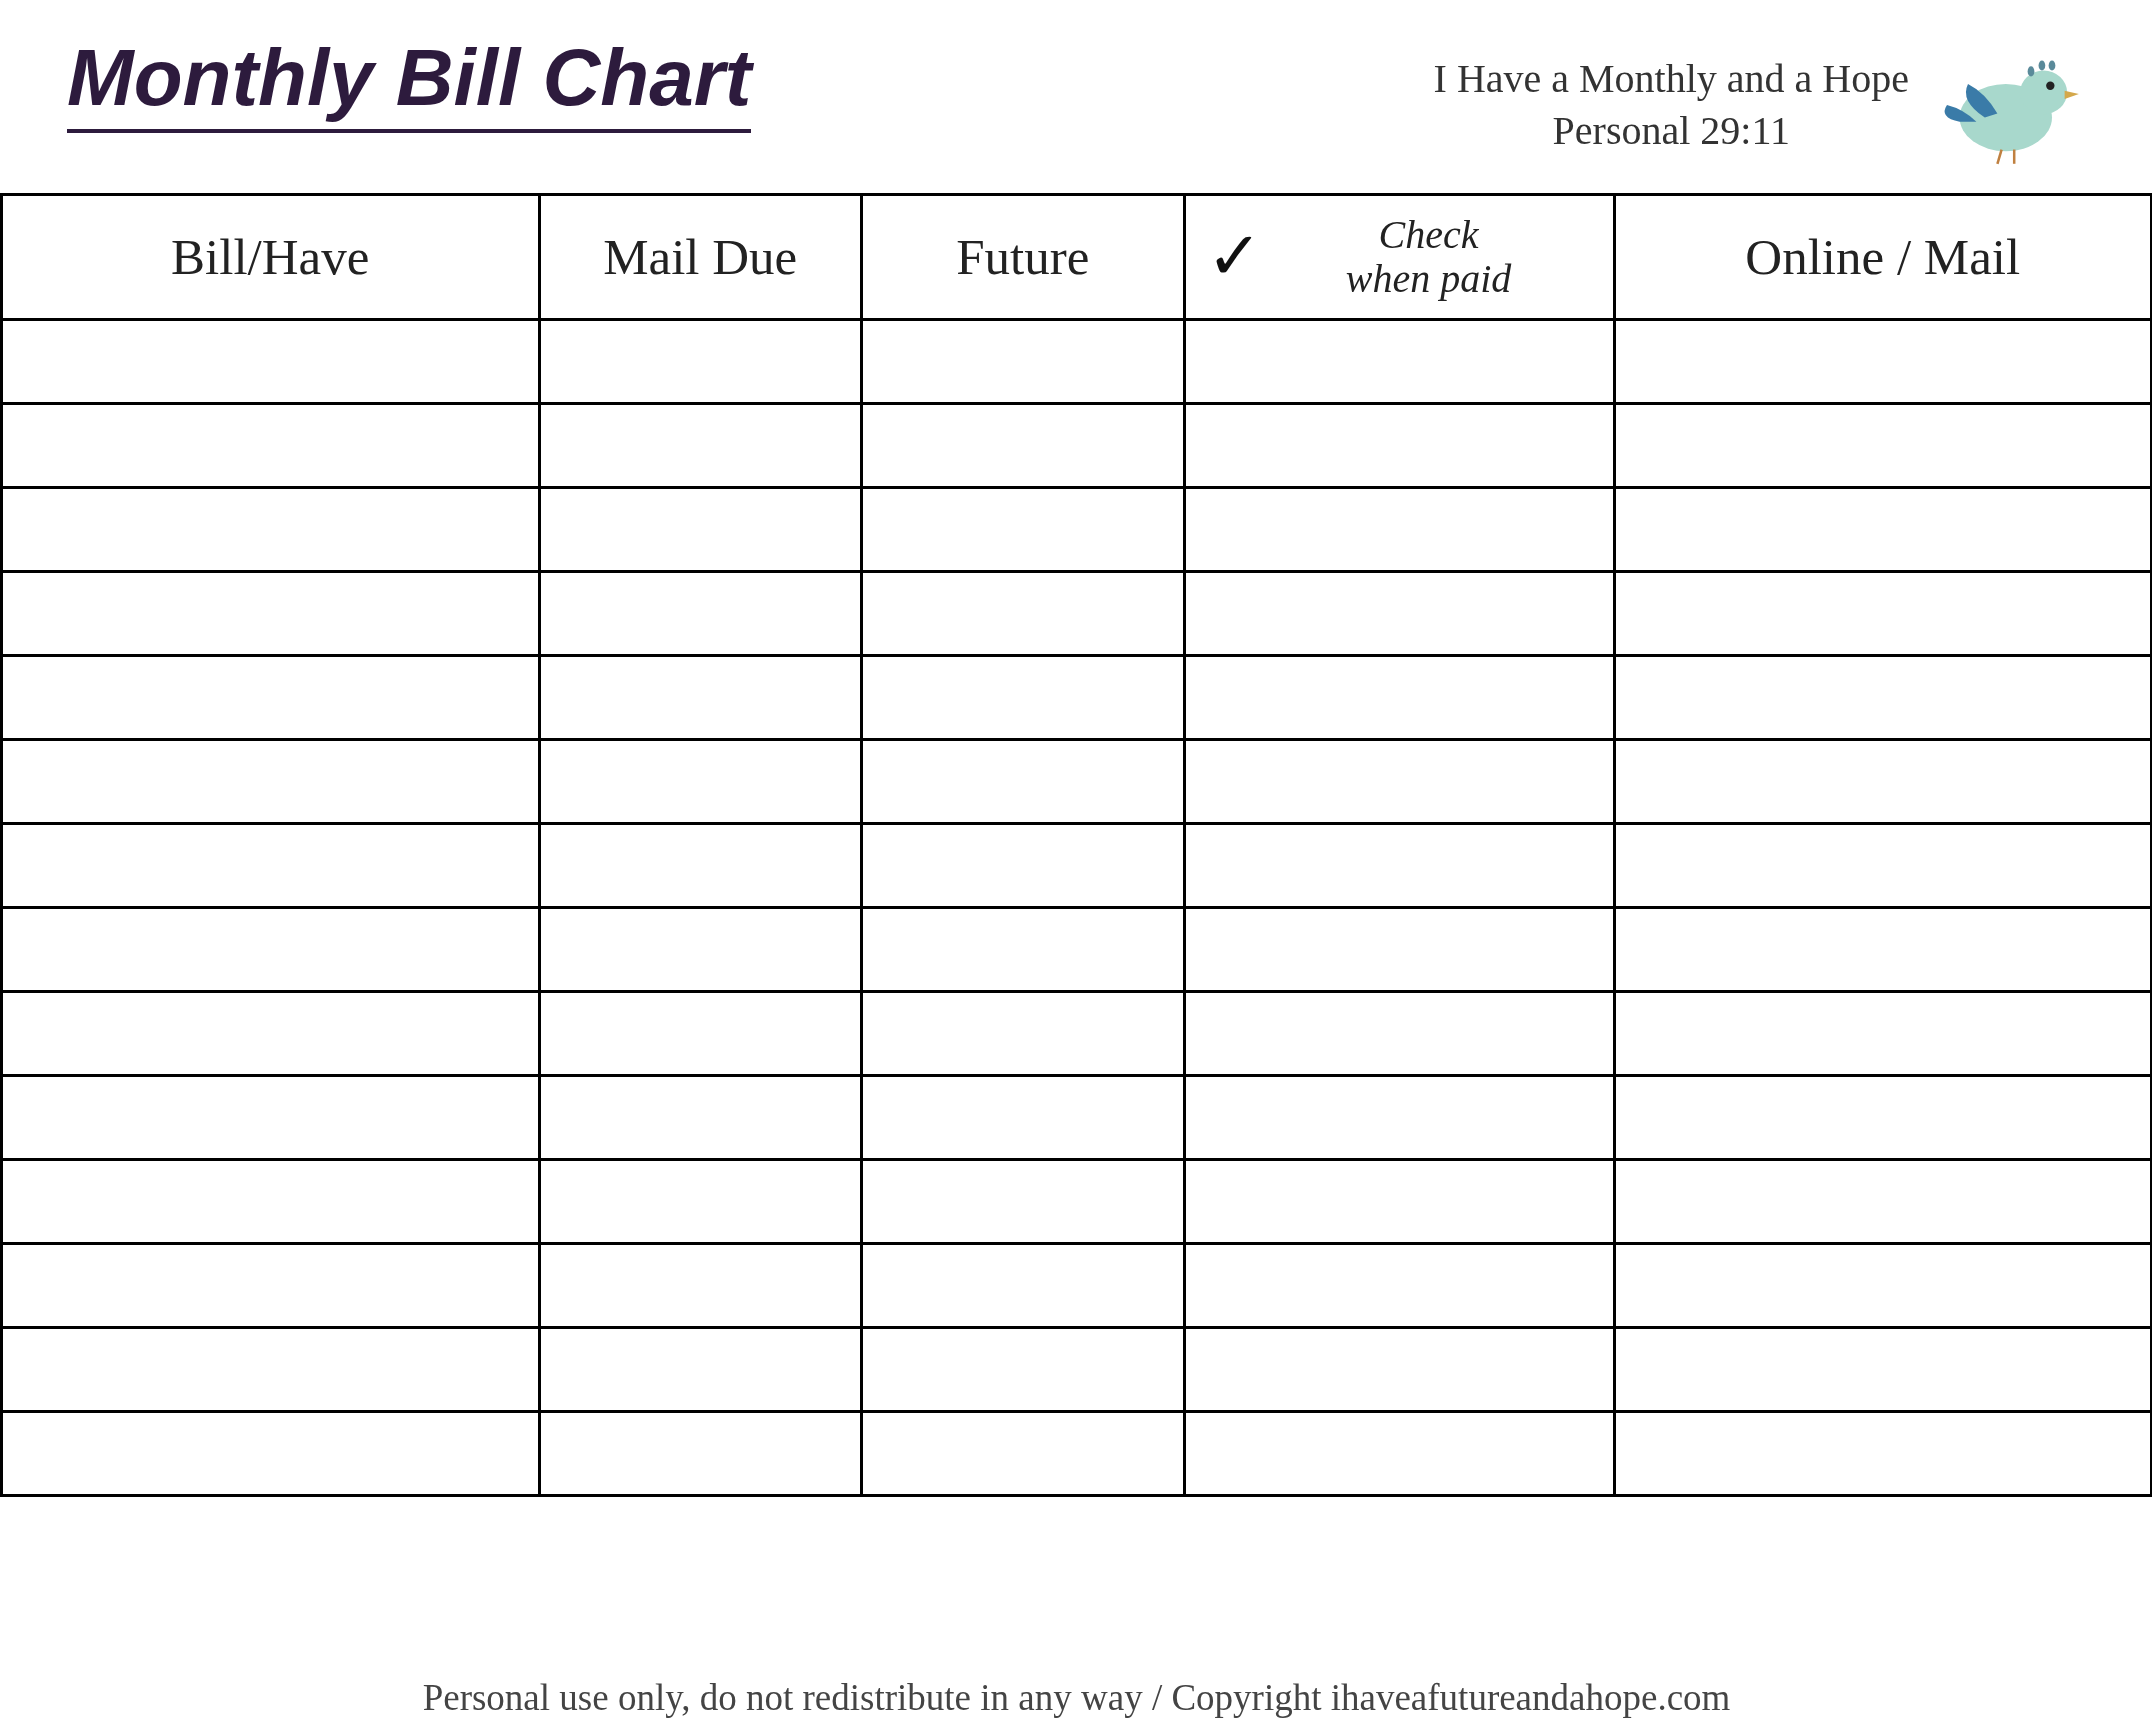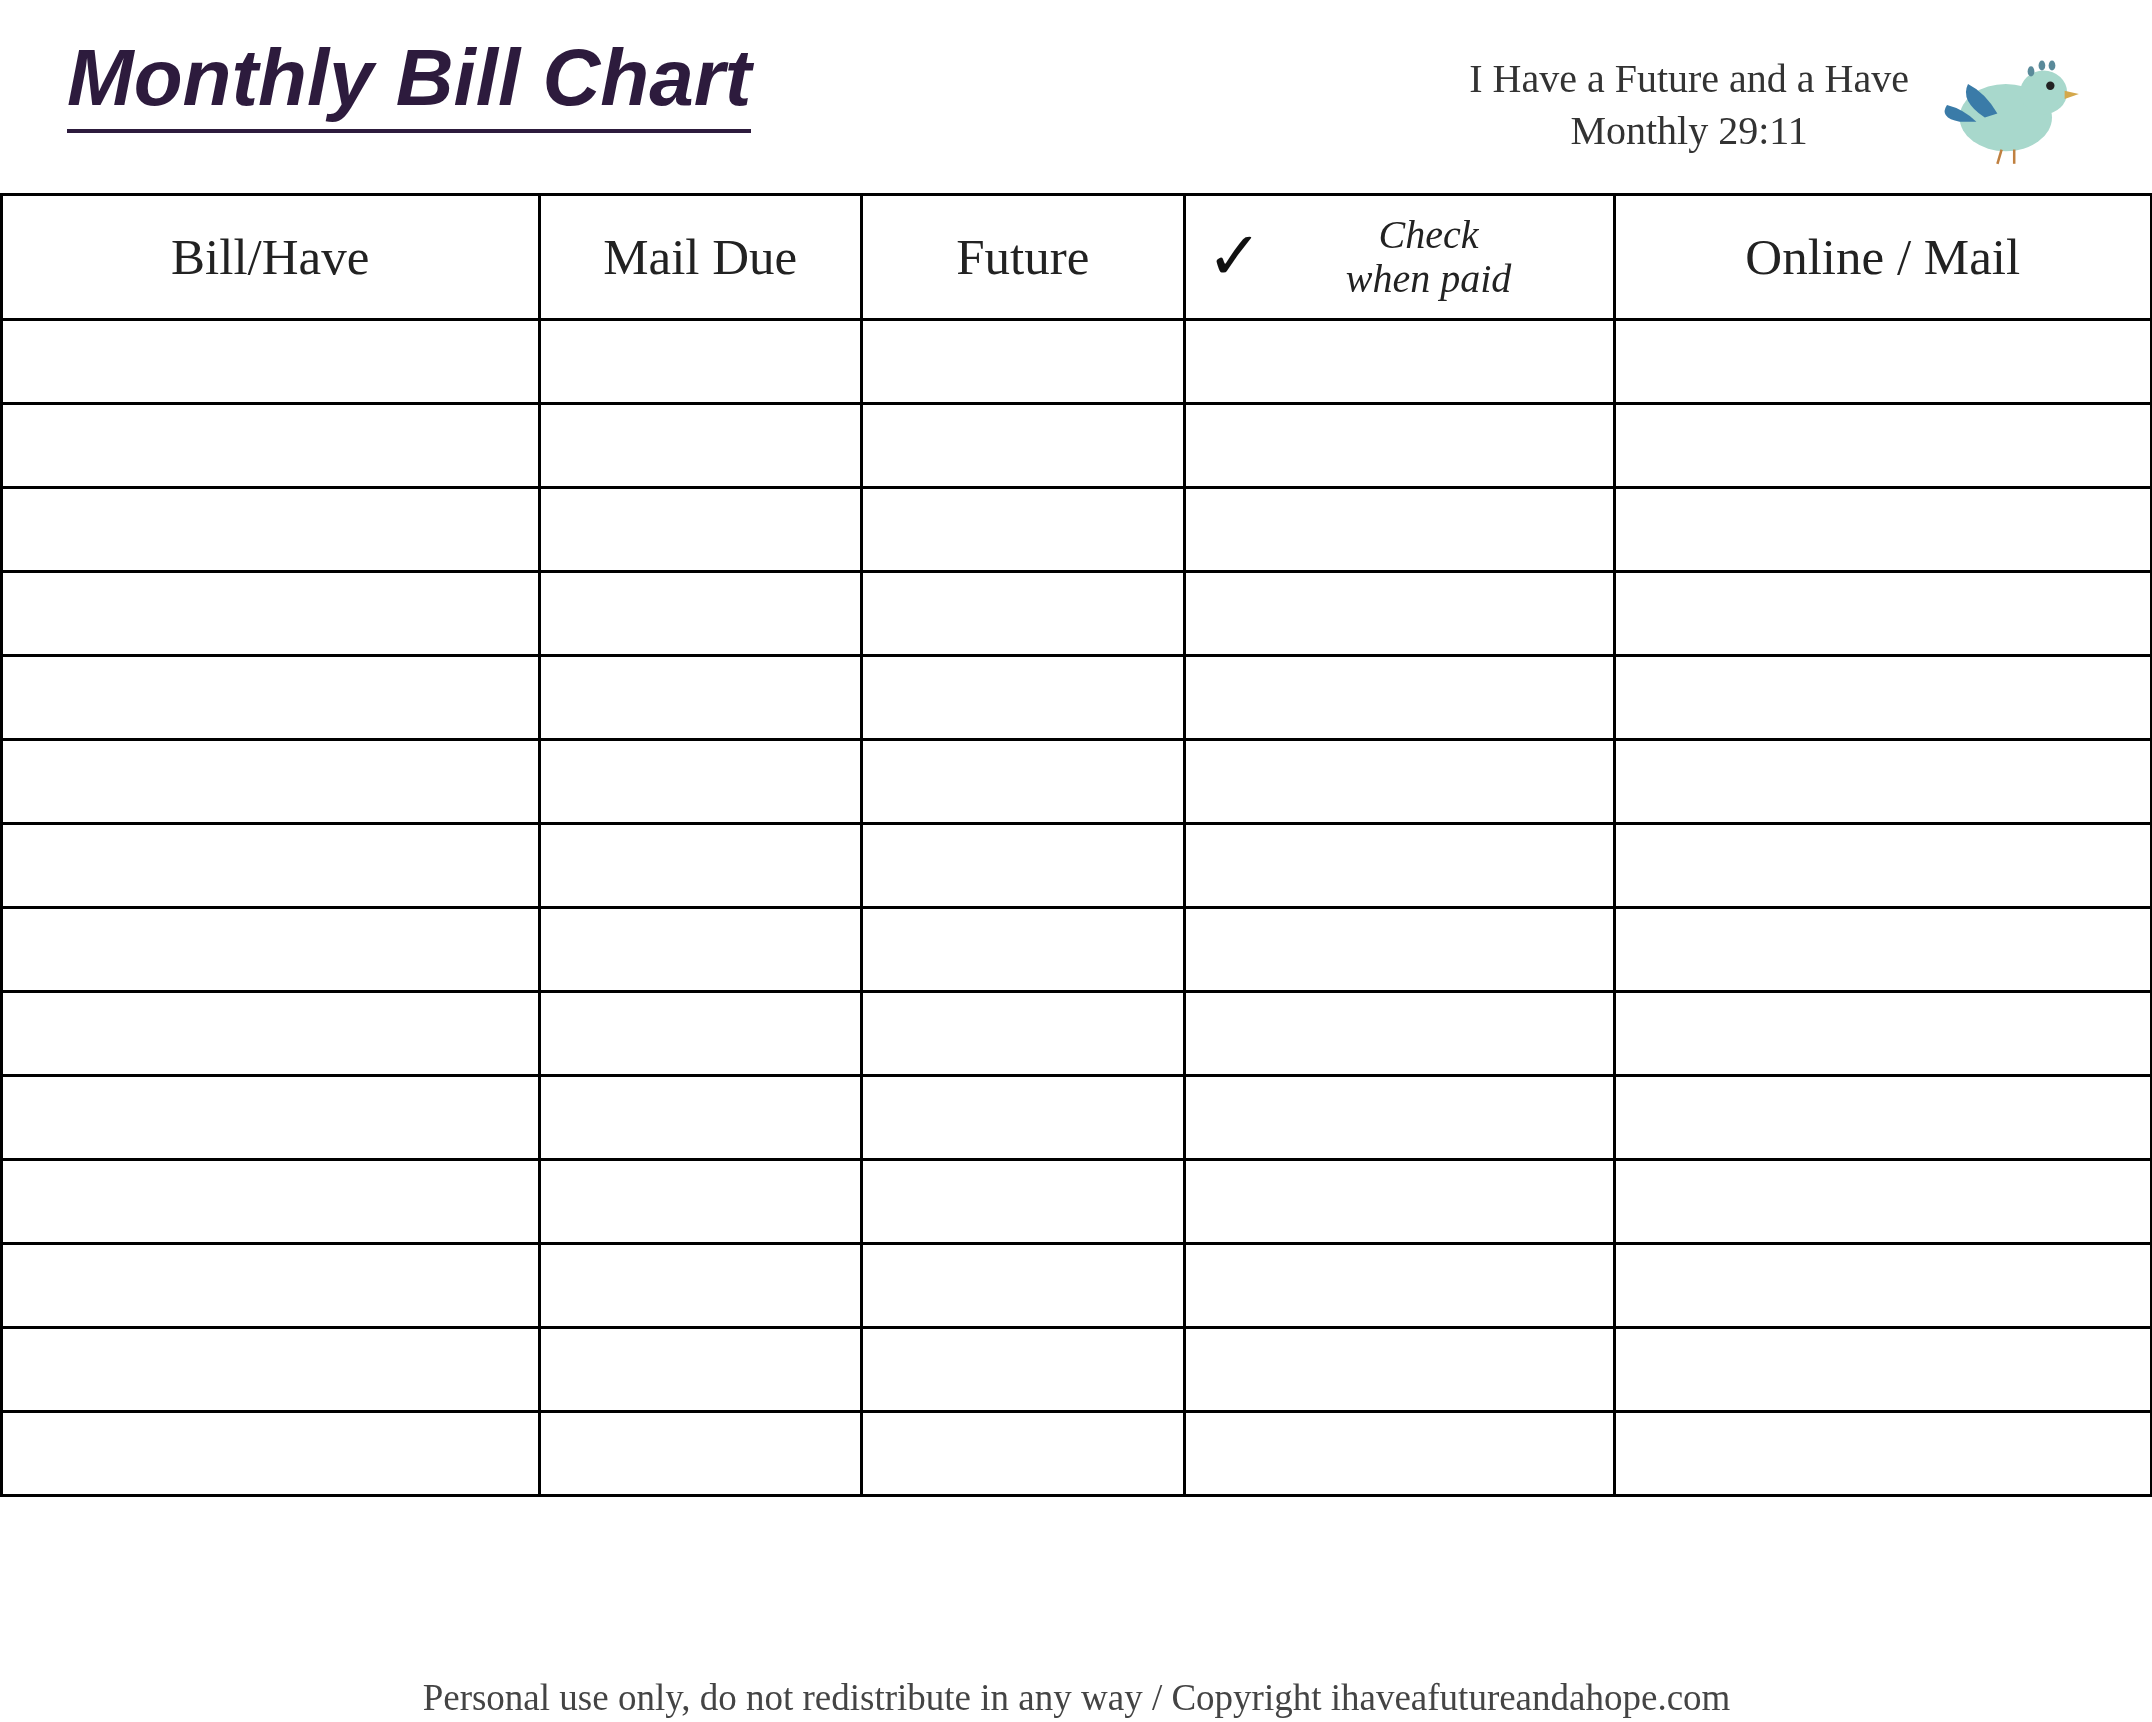--- a/index.html
+++ b/index.html
@@ -93,22 +93,22 @@
       color: #444;
     }
   </style>
 </head>
 <body>
 
 <div class="header">
   <h1 class="title">Monthly Bill Chart</h1>
   <div class="verse-block">
     <div class="verse-text">
-      <div>I Have a Future and a Have</div>
-      <div>Monthly 29:11</div>
+      <div>I Have a Monthly and a Hope</div>
+      <div>Personal 29:11</div>
     </div>
     <svg class="bird" viewBox="0 0 180 150">
       <ellipse cx="85" cy="90" rx="55" ry="40" fill="#a8d8cc"></ellipse>
       <ellipse cx="130" cy="60" rx="28" ry="26" fill="#a8d8cc"></ellipse>
       <path d="M 60 90 Q 30 70 40 50 Q 60 60 75 85 Z" fill="#3a7ba8"></path>
       <path d="M 30 95 Q 5 90 15 75 Q 35 80 50 95 Z" fill="#3a7ba8"></path>
       <circle cx="138" cy="52" r="5" fill="#222"></circle>
       <path d="M 155 58 L 172 62 L 155 68 Z" fill="#d4a84b"></path>
       <ellipse cx="115" cy="35" rx="4" ry="6" fill="#5a8a9a"></ellipse>
       <ellipse cx="128" cy="28" rx="4" ry="6" fill="#5a8a9a"></ellipse>

